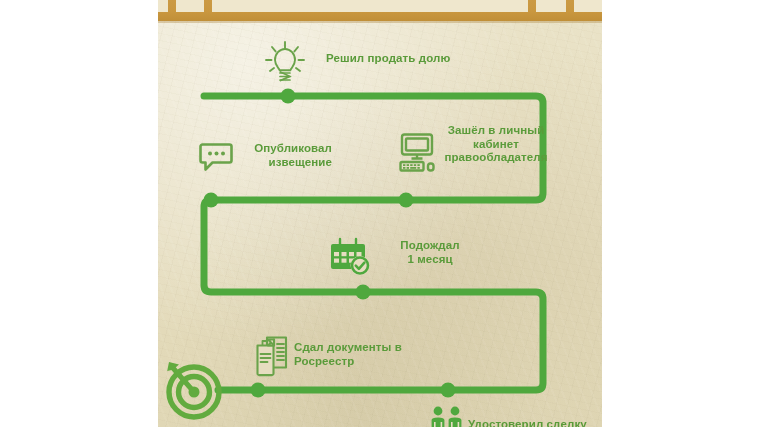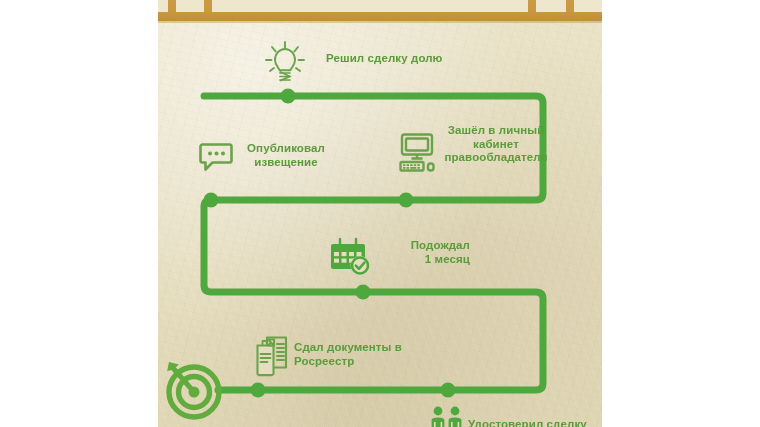--- a/index.html
+++ b/index.html
@@ -103,23 +103,23 @@
     font-family: "Liberation Sans", sans-serif;
     font-size: 11.5px;
     font-weight: 700;
     line-height: 1.18;
     letter-spacing: .1px;
     white-space: pre-line;
   }
   .label.l { text-align: left; }
 
   #lbl-1 { left: 168px; top: 52px;  }
-  #lbl-2 { left: 82px;  top: 142px; width: 92px; text-align: center; }
+  #lbl-2 { left: 82px;  top: 142px; width: 92px; text-align: right; }
   #lbl-3 { left: 284px; top: 124px; width: 108px; text-align: center; }
-  #lbl-4 { left: 232px; top: 239px; width: 80px; text-align: right; }
+  #lbl-4 { left: 232px; top: 239px; width: 80px; text-align: center; }
   #lbl-5 { left: 136px; top: 341px; width: 112px; text-align: left; }
   #lbl-6 { left: 310px; top: 398px; width: 130px; text-align: left; margin-top: 20px; }
 
   .icon-wrap { position: absolute; z-index: 5; }
   #ic-1 { left: 100px; top: 38px;  }
   #ic-2 { left: 40px;  top: 140px; }
   #ic-3 { left: 240px; top: 132px; }
   #ic-4 { left: 172px; top: 237px; }
   #ic-5 { left: 97px;  top: 335px; }
   #ic-6 { left: 272px; top: 406px; }
@@ -179,21 +179,21 @@
           <line x1="40" y1="9" x2="36.4" y2="13.4"></line>
           <line x1="8" y1="22" x2="13.5" y2="22"></line>
           <line x1="46" y1="22" x2="40.5" y2="22"></line>
           <line x1="12" y1="33" x2="16" y2="30"></line>
           <line x1="42" y1="33" x2="38" y2="30"></line>
           <path d="M22 35 l10 0 M22 38.5 l10 0 M22 42 l10 0" stroke-width="1.7"></path>
           <path d="M22.4 34 q5 2.2 9.4 4.4 q-4.6 2 -9.2 4.2" stroke-width="1.7"></path>
         </g>
       </svg>
     </div>
-    <div class="label l" id="lbl-1">Решил сделку долю</div>
+    <div class="label l" id="lbl-1">Решил продать долю</div>
 
     <div class="icon-wrap" id="ic-2">
       <svg width="36" height="34" viewBox="0 0 36 34">
         <g fill="none" stroke="#6aa34a" stroke-width="2.6" stroke-linejoin="round">
           <path d="M4.5 4.5 h27 a2 2 0 0 1 2 2 v14 a2 2 0 0 1 -2 2 h-17 l-7 7 v-7 h-3 a2 2 0 0 1 -2 -2 v-14 a2 2 0 0 1 2 -2 z"></path>
         </g>
         <g fill="#6aa34a">
           <circle cx="12" cy="13.5" r="2"></circle>
           <circle cx="18.5" cy="13.5" r="2"></circle>
           <circle cx="25" cy="13.5" r="2"></circle>

